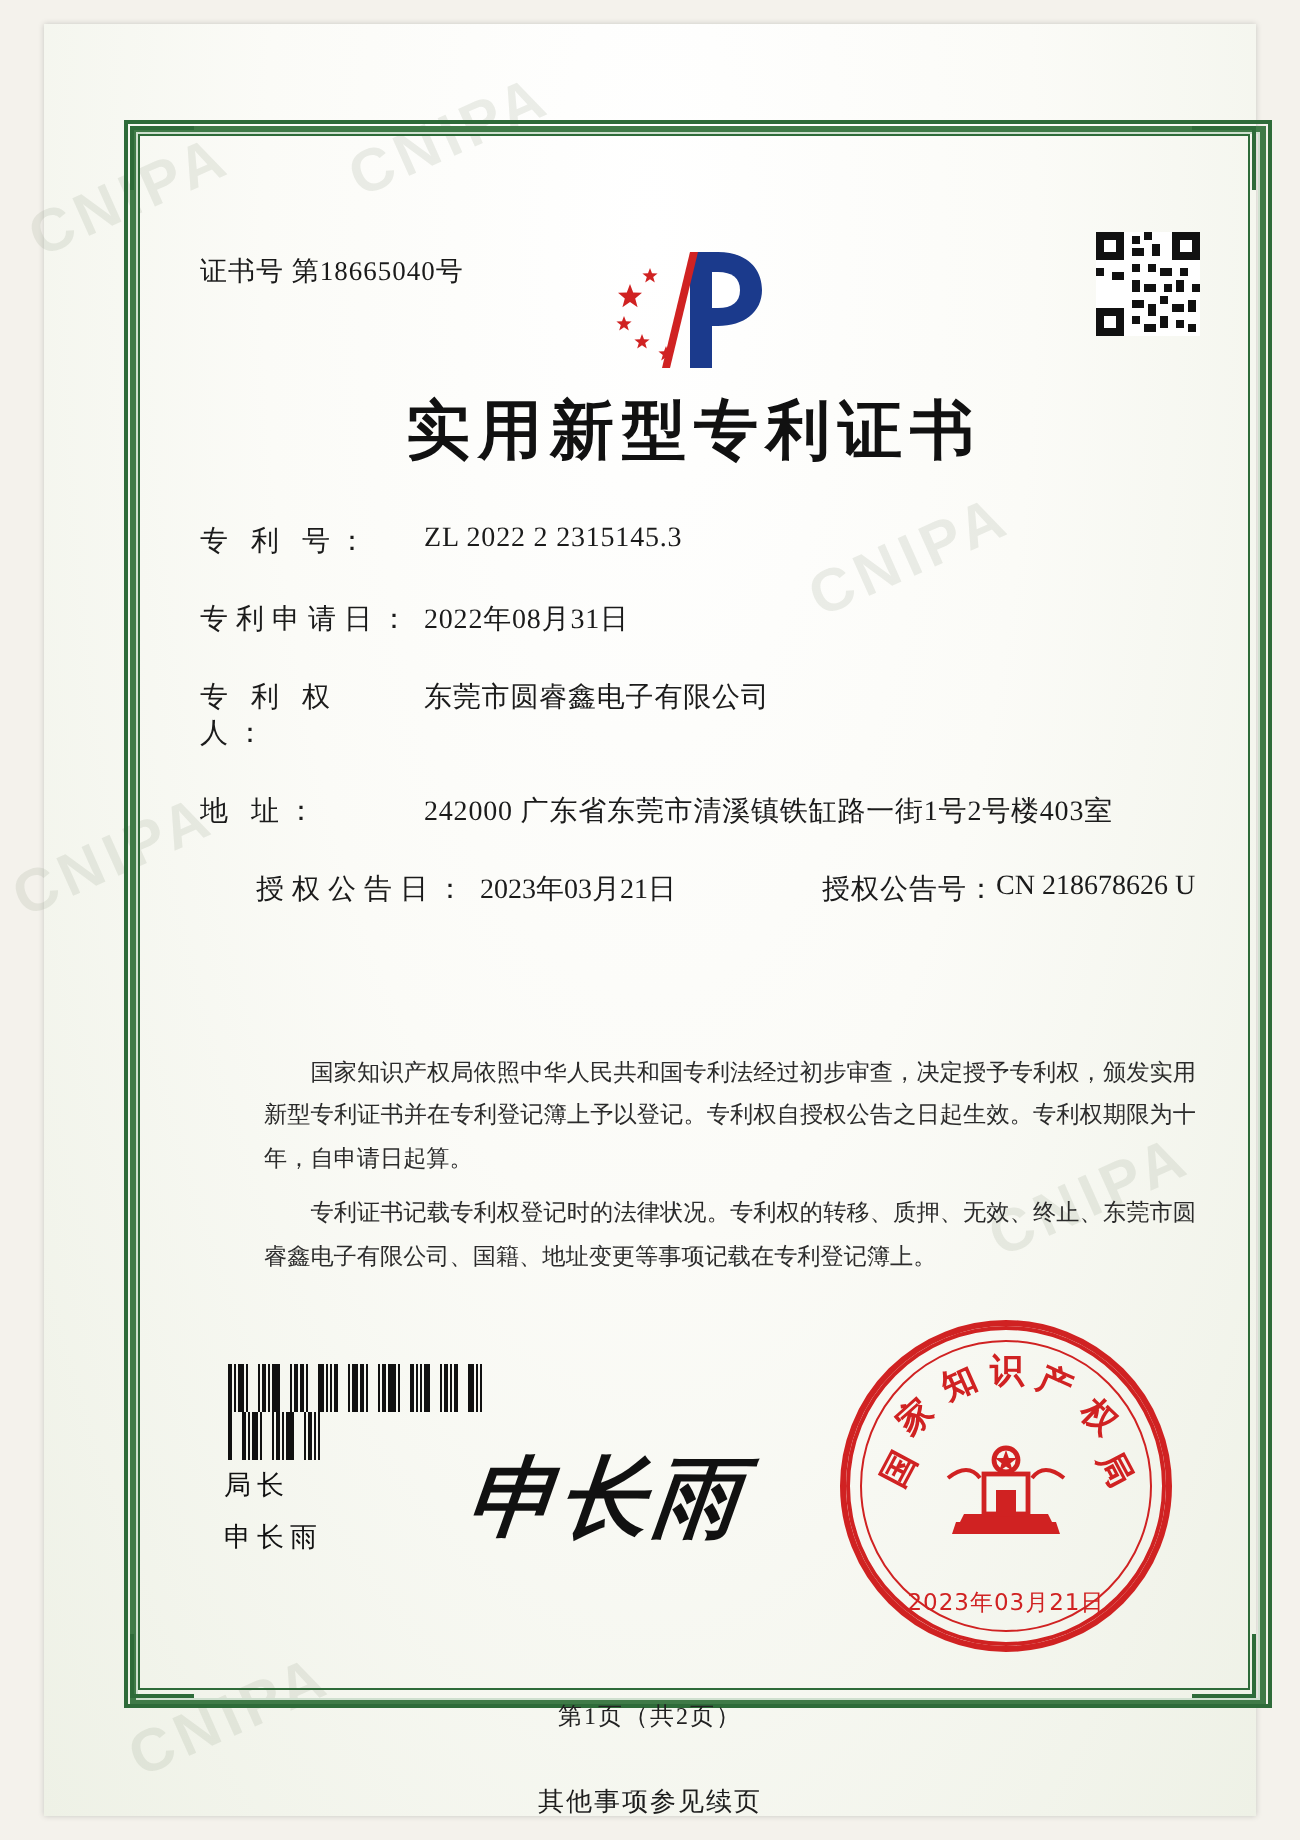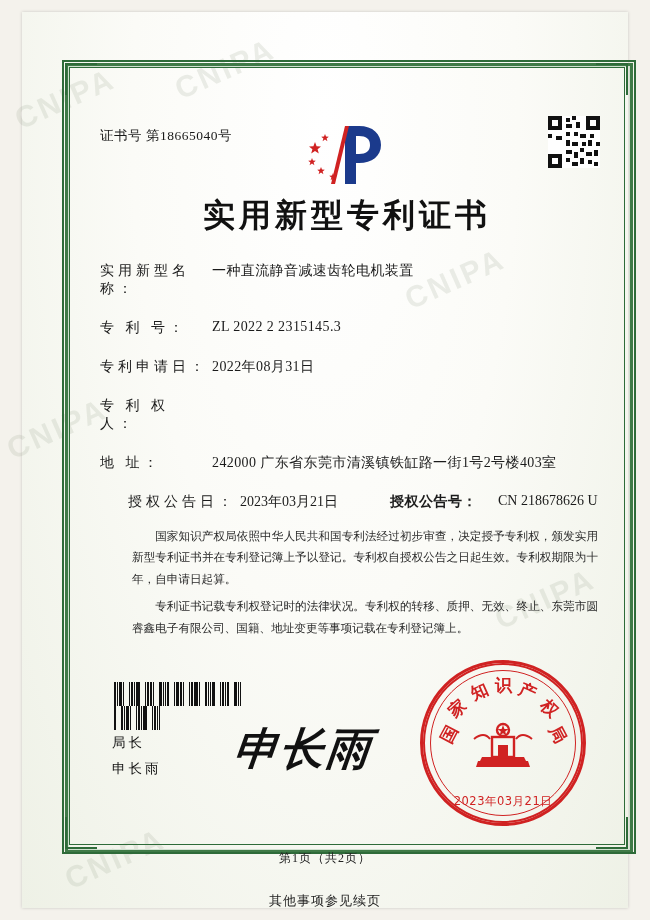--- a/index.html
+++ b/index.html
@@ -64,21 +64,21 @@
     font-family:Liberation Serif, serif;
   }
 
   .fields{position:absolute;left:18px;top:180px;right:12px;}
   .row{display:flex;align-items:flex-start;margin-bottom:21px;font-size:14px;color:#1b1b1b;}
   .lbl{width:112px;flex:none;letter-spacing:4px;}
   .val{flex:1;letter-spacing:.4px;}
   .row-two{display:flex;align-items:flex-start;margin-bottom:8px;font-size:14px;color:#1b1b1b;margin-left:28px;}
   .half-lbl{width:112px;flex:none;letter-spacing:4px;}
   .half-val{width:150px;flex:none;}
-  .lbl2{width:108px;flex:none;letter-spacing:.5px;text-align:left;font-weight:bold;}
+  .lbl2{width:108px;flex:none;letter-spacing:.5px;text-align:right;}
   .val2{flex:1;}
 
   .para{
     position:absolute;left:18px;right:14px;top:444px;
     font-size:11.6px;line-height:1.85;color:#2b2b2b;text-align:justify;
     font-family:"DejaVu Serif", serif;
     margin-left:32px;
   }
   .para p{margin:0 0 6px 0;text-indent:2em;}
 
@@ -194,33 +194,30 @@
           <polygon points="22,47 23,49.6 25.8,49.8 23.6,51.5 24.4,54.2 22,52.6 19.6,54.2 20.4,51.5 18.2,49.8 21,49.6"></polygon>
           <polygon points="34,53 35,55.6 37.8,55.8 35.6,57.5 36.4,60.2 34,58.6 31.6,60.2 32.4,57.5 30.2,55.8 33,55.6"></polygon>
         </g>
       </svg>
     </div>
 
     <div class="title">实用新型专利证书</div>
 
     <div class="fields">
       <div class="row">
-        <div class="lbl">实用新型名称：</div>
-        <div class="val">一种直流静音减速齿轮电机装置</div>
-      </div>
-      <div class="row">
         <div class="lbl">专 利 号：</div>
         <div class="val">ZL 2022 2 2315145.3</div>
       </div>
       <div class="row">
         <div class="lbl">专利申请日：</div>
         <div class="val">2022年08月31日</div>
       </div>
       <div class="row">
         <div class="lbl">专 利 权 人：</div>
+        <div class="val">东莞市圆睿鑫电子有限公司</div>
       </div>
       <div class="row">
         <div class="lbl">地        址：</div>
         <div class="val">242000 广东省东莞市清溪镇铁缸路一街1号2号楼403室</div>
       </div>
       <div class="row-two">
         <div class="half-lbl">授权公告日：</div>
         <div class="half-val">2023年03月21日</div>
         <div class="lbl2">授权公告号：</div>
         <div class="val2">CN 218678626 U</div>

